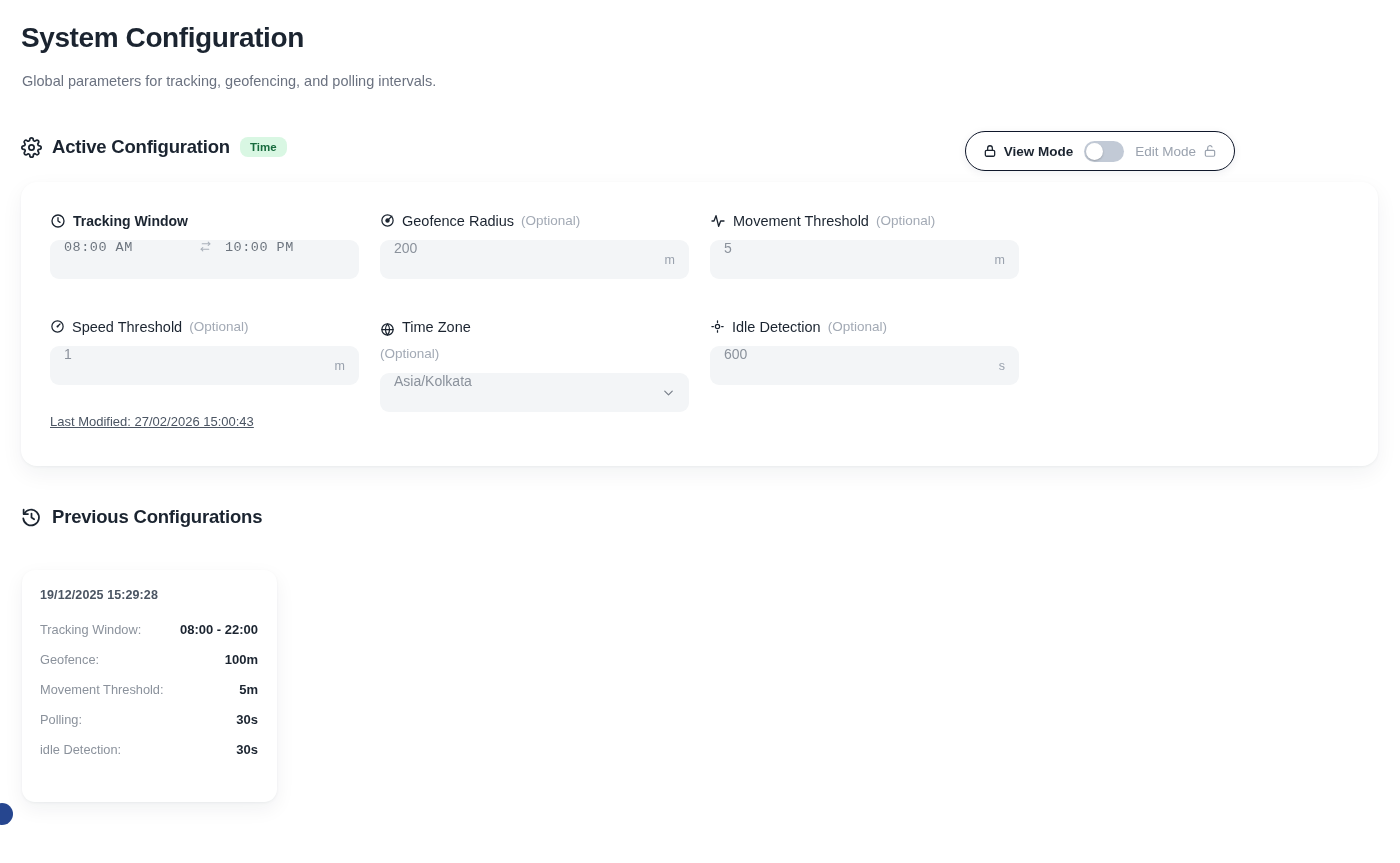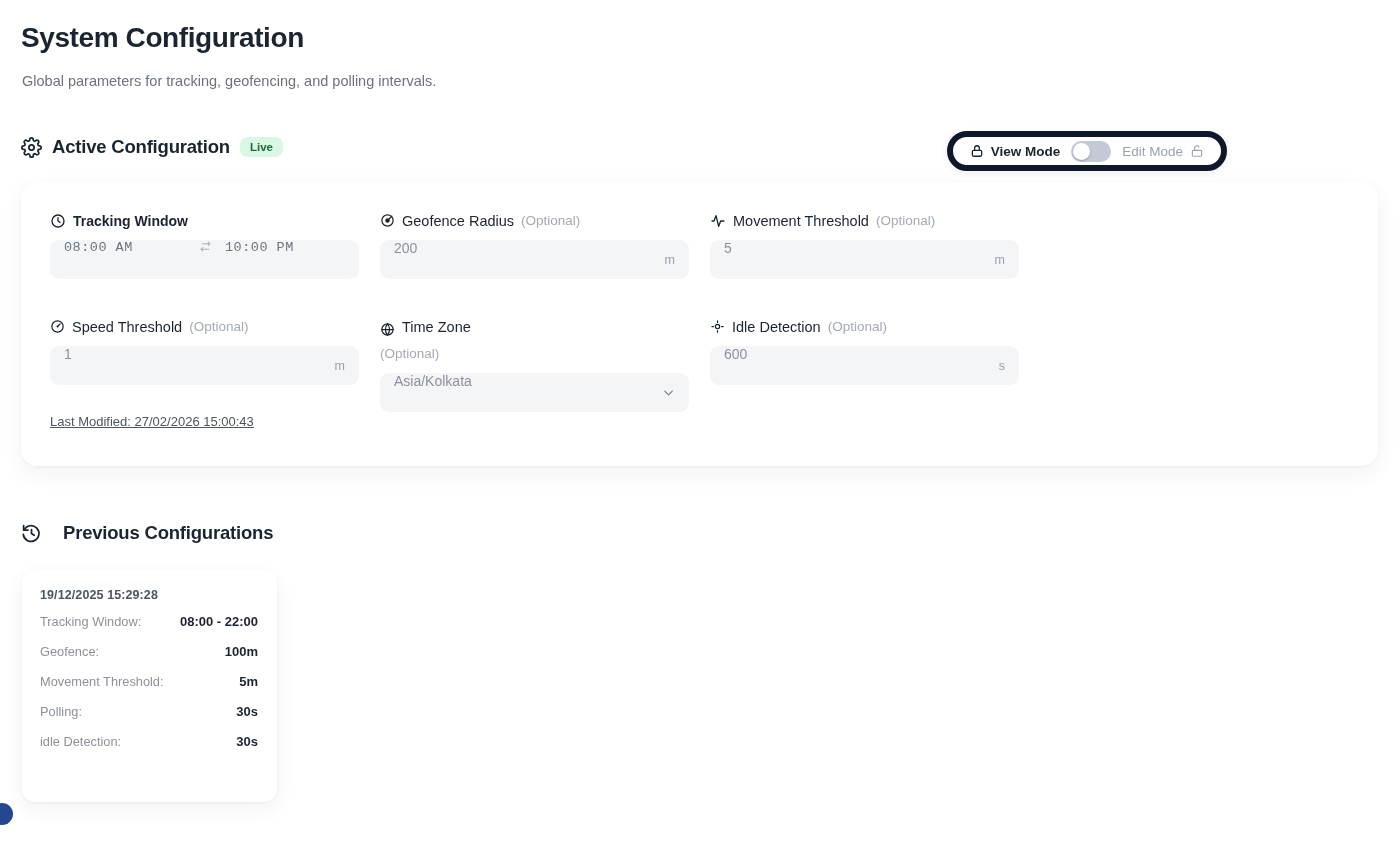--- a/index.html
+++ b/index.html
@@ -34,23 +34,23 @@
   }
   .badge-live {
     background: #d9f7e3; color: #176b3d;
     font-size: 11.5px; font-weight: 600;
     padding: 4px 10px; border-radius: 8px; line-height: 1.1;
   }
   .icon-svg { display: block; }
 
   
   .mode-toggle {
-    position: absolute; right: 20px; top: 131px;
+    position: absolute; right: 12px; top: 131px;
     display: flex; align-items: center; gap: 11px;
-    background: #ffffff; border: 6px solid #0f172a;
+    background: #ffffff; border: 1px solid #0f172a;
     border-radius: 999px; padding: 9px 17px;
     box-shadow: 0 2px 9px rgba(20,30,50,0.07);
     height: 40px;
   }
   .mode-label {
     display: flex; align-items: center; gap: 7px;
     font-size: 13.5px; font-weight: 700; color: #1b2430;
     white-space: nowrap;
   }
   .mode-label.inactive { color: #9aa2ae; font-weight: 500; }
@@ -121,36 +121,36 @@
   .tz-label { align-items: flex-end; }
   .tz-optional-break { width: 100%; }
 
   .last-modified {
     position: absolute; left: 29px; top: 232px;
     font-size: 13px; color: #4b5563; text-decoration: underline;
   }
 
   
   .prev-row {
-    position: absolute; left: 21px; top: 522px;
-    display: flex; align-items: center; gap: 21px;
+    position: absolute; left: 21px; top: 506px;
+    display: flex; align-items: center; gap: 10px;
   }
   .prev-title { font-size: 18.5px; font-weight: 700; color: #1b2430; letter-spacing: -0.2px; }
 
   .hist-card {
     position: absolute; left: 22px; top: 570px;
     width: 255px; height: 232px;
     background: #ffffff; border-radius: 13px;
     box-shadow: 0 1px 3px rgba(20,30,50,0.05), 0 7px 20px rgba(20,30,50,0.06);
     padding: 18px 19px 0 18px;
   }
   .hist-time {
     font-size: 12.5px; color: #4b5563; font-weight: 600; letter-spacing: 0.1px;
   }
-  .hist-list { margin-top: 12px; text-align: right; }
+  .hist-list { margin-top: 20px; text-align: right; }
   .hist-item {
     display: flex; justify-content: space-between; align-items: baseline;
     margin-bottom: 15px;
   }
   .hist-k { font-size: 12.8px; color: #8b929c; font-weight: 400; }
   .hist-v { font-size: 13px; color: #1b2430; font-weight: 700; }
 
   .corner-dot {
     position: absolute; left: -9px; top: 803px;
     width: 22px; height: 22px; border-radius: 50%;
@@ -166,21 +166,21 @@
   <div class="page-subtitle">Global parameters for tracking, geofencing, and polling intervals.</div>
 
   <div class="section-row">
     <span>
       <svg class="icon-svg" width="21" height="21" viewBox="0 0 24 24" fill="none" stroke="#1b2430" stroke-width="2" stroke-linecap="round" stroke-linejoin="round">
         <circle cx="12" cy="12" r="3"></circle>
         <path d="M19.4 15a1.65 1.65 0 0 0 .33 1.82l.06.06a2 2 0 1 1-2.83 2.83l-.06-.06a1.65 1.65 0 0 0-1.82-.33 1.65 1.65 0 0 0-1 1.51V21a2 2 0 1 1-4 0v-.09A1.65 1.65 0 0 0 9 19.4a1.65 1.65 0 0 0-1.82.33l-.06.06a2 2 0 1 1-2.83-2.83l.06-.06a1.65 1.65 0 0 0 .33-1.82 1.65 1.65 0 0 0-1.51-1H3a2 2 0 1 1 0-4h.09A1.65 1.65 0 0 0 4.6 9a1.65 1.65 0 0 0-.33-1.82l-.06-.06a2 2 0 1 1 2.83-2.83l.06.06A1.65 1.65 0 0 0 9 4.6a1.65 1.65 0 0 0 1-1.51V3a2 2 0 1 1 4 0v.09a1.65 1.65 0 0 0 1 1.51 1.65 1.65 0 0 0 1.82-.33l.06-.06a2 2 0 1 1 2.83 2.83l-.06.06A1.65 1.65 0 0 0 19.4 9a1.65 1.65 0 0 0 1.51 1H21a2 2 0 1 1 0 4h-.09a1.65 1.65 0 0 0-1.51 1z"></path>
       </svg>
     </span>
     <span class="section-title">Active Configuration</span>
-    <span class="badge-live">Live</span>
+    <span class="badge-live">Time</span>
   </div>
 
   <div class="mode-toggle">
     <span class="mode-label">
       <span>
         <svg class="icon-svg" width="14" height="14" viewBox="0 0 24 24" fill="none" stroke="#1b2430" stroke-width="2.2" stroke-linecap="round" stroke-linejoin="round">
           <rect x="4" y="11" width="16" height="10" rx="2"></rect>
           <path d="M8 11V7a4 4 0 0 1 8 0v4"></path>
         </svg>
       </span>

